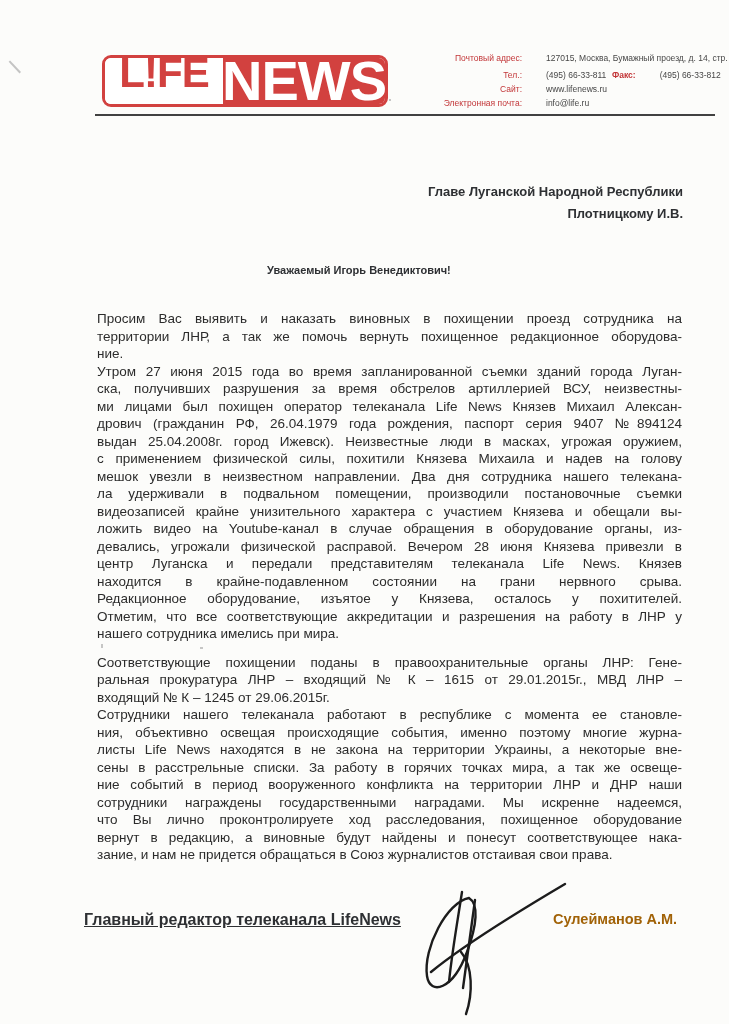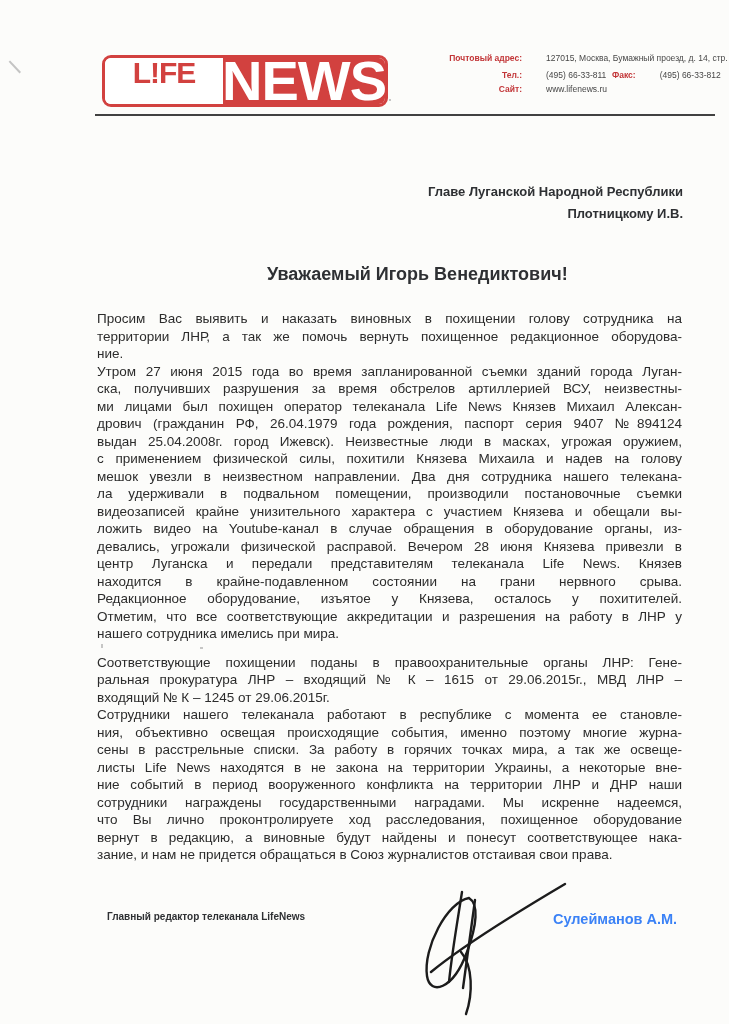--- a/index.html
+++ b/index.html
@@ -15,63 +15,63 @@
     color:var(--ink);
   }
   
   .logo{
     position:absolute;left:102px;top:55px;height:52px;display:flex;
     border:3px solid var(--logo-red);border-radius:9px;overflow:hidden;
     background:#fff;box-sizing:border-box;
   }
   .logo-life{
     width:118px;display:flex;align-items:center;justify-content:center;
-    color:var(--logo-red);font-weight:bold;font-size:30px;letter-spacing:-1px;
+    color:var(--logo-red);font-weight:bold;font-size:42px;letter-spacing:-1px;
     background:#fff;padding-bottom:16px;
   }
   .logo-news{
     width:162px;display:flex;align-items:center;justify-content:center;
     color:#fff;font-weight:bold;font-size:56px;letter-spacing:-1px;
     background:var(--logo-red);padding-bottom:2px;
   }
   .contacts{position:absolute;left:437px;top:51px;width:285px;font-size:8.5px;line-height:14px;}
   .crow{display:flex;white-space:nowrap;}
   .crow.r1{margin-bottom:3px;}
-  .clabel{flex:none;width:85px;text-align:right;font-weight:bold;color:var(--label-red);}
+  .clabel{flex:none;width:85px;text-align:right;font-weight:normal;color:var(--label-red);}
   .cvalue{margin-left:24px;color:#474747;}
   .clabel2{margin-left:0;font-weight:bold;color:var(--label-red);}
   .cvalue1{width:66px;}
   .hrule{position:absolute;left:95px;top:114px;width:620px;height:2px;background:#414141;}
   
   .addressee{
     position:absolute;top:181px;right:46px;text-align:right;
     font-weight:bold;font-size:13px;line-height:22px;color:#2e3033;
   }
   .salutation{
     position:absolute;top:264px;left:267px;
-    font-weight:bold;font-size:18px;color:#2e3033;
+    font-weight:bold;font-size:11px;color:#2e3033;
   }
   .body{
     position:absolute;top:310px;left:97px;width:585px;
     font-size:13.5px;color:#2c2c2c;
   }
   .para{margin:0;}
   .para.gap{margin-top:11px;}
   .line{
     height:17.5px;line-height:17.5px;white-space:normal;overflow:hidden;
     text-align:justify;text-align-last:justify;text-justify:inter-word;
   }
   .line.last{text-align-last:left;}
   .signoff-left{
-    position:absolute;top:911px;left:107px;
-    font-weight:bold;font-size:10px;color:#2e3033;
+    position:absolute;top:911px;left:84px;
+    font-weight:bold;font-size:16px;color:#2e3033;text-decoration:underline;
   }
   .signoff-right{
     position:absolute;top:911px;left:553px;
-    font-weight:bold;font-size:14.5px;color:#3b82f6;
+    font-weight:bold;font-size:14.5px;color:#a16207;
   }
   .signature{position:absolute;left:403px;top:856px;}
   
   .scratch{
     position:absolute;left:7px;top:66px;width:16px;height:1.5px;
     background:#b5b5b5;transform:rotate(47deg);opacity:.8;
   }
   .speck{position:absolute;background:#8f8f8f;opacity:.5;}
   .speck.s1{left:101px;top:644px;width:2px;height:4px;}
   .speck.s2{left:200px;top:647px;width:3px;height:2px;}
@@ -95,34 +95,38 @@
     <div class="crow">
       <span class="clabel">Тел.:</span>
       <span class="cvalue cvalue1">(495) 66-33-811</span>
       <span class="clabel2">Факс:</span>
       <span class="cvalue">(495) 66-33-812</span>
     </div>
     <div class="crow">
       <span class="clabel">Сайт:</span>
       <span class="cvalue">www.lifenews.ru</span>
     </div>
+    <div class="crow">
+      <span class="clabel">Электронная почта:</span>
+      <span class="cvalue">info@life.ru</span>
+    </div>
   </div>
 
   <div class="hrule"></div>
 
   <div class="addressee">
     <div>Главе Луганской Народной Республики</div>
     <div>Плотницкому И.В.</div>
   </div>
 
   <div class="salutation">Уважаемый Игорь Венедиктович!</div>
 
   <div class="body">
       <div class="para">
-        <div class="line">Просим Вас выявить и наказать виновных в похищении голову сотрудника на</div>
+        <div class="line">Просим Вас выявить и наказать виновных в похищении проезд сотрудника на</div>
         <div class="line">территории ЛНР, а так же помочь вернуть похищенное редакционное оборудова-</div>
         <div class="line last">ние.</div>
       </div>
       <div class="para">
         <div class="line">Утром 27 июня 2015 года во время запланированной съемки зданий города Луган-</div>
         <div class="line">ска, получивших разрушения за время обстрелов артиллерией ВСУ, неизвестны-</div>
         <div class="line">ми лицами был похищен оператор телеканала Life News Князев Михаил Алексан-</div>
         <div class="line">дрович (гражданин РФ, 26.04.1979 года рождения, паспорт серия 9407 №894124</div>
         <div class="line">выдан 25.04.2008г. город Ижевск). Неизвестные люди в масках, угрожая оружием,</div>
         <div class="line">с применением физической силы, похитили Князева Михаила и надев на голову</div>
@@ -132,28 +136,28 @@
         <div class="line">ложить видео на Youtube-канал в случае обращения в оборудование органы, из-</div>
         <div class="line">девались, угрожали физической расправой. Вечером 28 июня Князева привезли в</div>
         <div class="line">центр Луганска и передали представителям телеканала Life News. Князев</div>
         <div class="line">находится в крайне-подавленном состоянии на грани нервного срыва.</div>
         <div class="line">Редакционное оборудование, изъятое у Князева, осталось у похитителей.</div>
         <div class="line">Отметим, что все соответствующие аккредитации и разрешения на работу в ЛНР у</div>
         <div class="line last">нашего сотрудника имелись при мира.</div>
       </div>
       <div class="para gap">
         <div class="line">Соответствующие похищении поданы в правоохранительные органы ЛНР: Гене-</div>
-        <div class="line">ральная прокуратура ЛНР – входящий № К – 1615 от 29.06.2015г., МВД ЛНР –</div>
+        <div class="line">ральная прокуратура ЛНР – входящий № К – 1615 от 29.01.2015г., МВД ЛНР –</div>
         <div class="line last">входящий № К – 1245 от 29.06.2015г.</div>
       </div>
       <div class="para">
         <div class="line">Сотрудники нашего телеканала работают в республике с момента ее становле-</div>
         <div class="line">ния, объективно освещая происходящие события, именно поэтому многие журна-</div>
+        <div class="line">листы Life News находятся в не закона на территории Украины, а некоторые вне-</div>
         <div class="line">сены в расстрельные списки. За работу в горячих точках мира, а так же освеще-</div>
-        <div class="line">листы Life News находятся в не закона на территории Украины, а некоторые вне-</div>
         <div class="line">ние событий в период вооруженного конфликта на территории ЛНР и ДНР наши</div>
         <div class="line">сотрудники награждены государственными наградами. Мы искренне надеемся,</div>
         <div class="line">что Вы лично проконтролируете ход расследования, похищенное оборудование</div>
         <div class="line">вернут в редакцию, а виновные будут найдены и понесут соответствующее нака-</div>
         <div class="line last">зание, и нам не придется обращаться в Союз журналистов отстаивая свои права.</div>
       </div>
     </div>
 
   <div class="signoff-left">Главный редактор телеканала LifeNews</div>
   <div class="signoff-right">Сулейманов А.М.</div>

